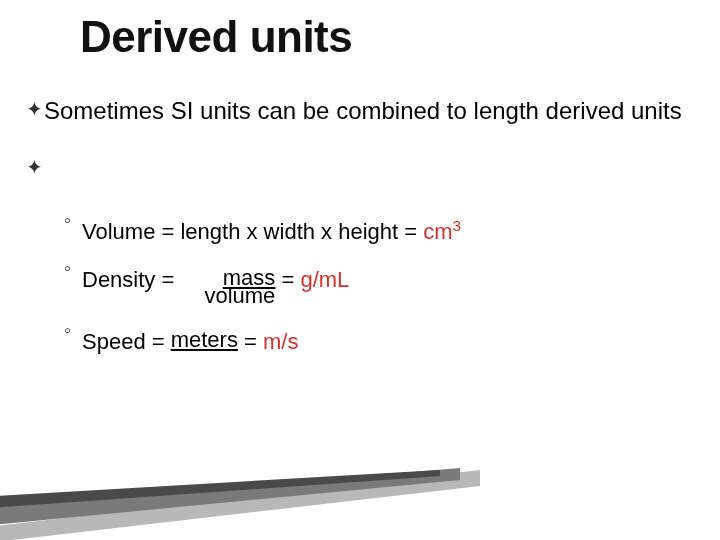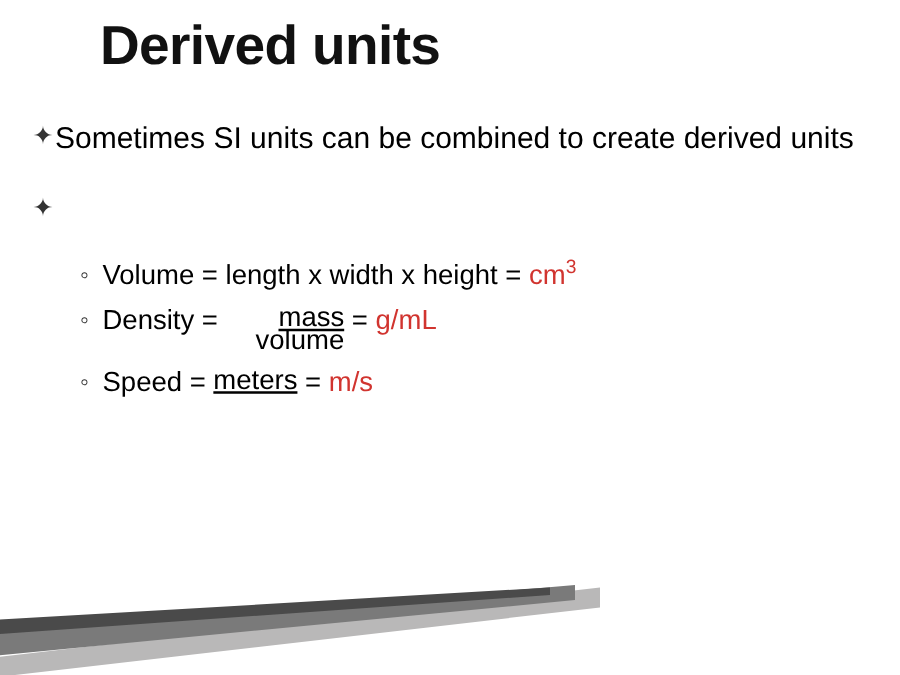--- a/index.html
+++ b/index.html
@@ -59,20 +59,21 @@
   .sub .smark {
     width: 18px;
     flex: 0 0 18px;
     font-size: 20px;
     line-height: 26px;
     color: #333;
   }
   .sub .stxt {
     font-size: 22px;
     line-height: 26px;
+    margin-top: 12px;
   }
   .stack {
     display: inline-block;
     vertical-align: top;
     line-height: 22px;
   }
   .stack .num {
     display: block;
     text-decoration: underline;
     text-align: right;
@@ -102,21 +103,21 @@
 </style>
 </head>
 <body>
 
 <div class="title">Derived units</div>
 
 <div class="body">
 
   <div class="bullet">
     <div class="mark">✦</div>
-    <div class="txt">Sometimes SI units can be combined to create derived units</div>
+    <div class="txt">Sometimes SI units can be combined to length derived units</div>
   </div>
 
   <div class="bullet">
     <div class="mark">✦</div>
   </div>
 
   <div class="sublist">
 
     <div class="sub">
       <div class="smark">◦</div>

